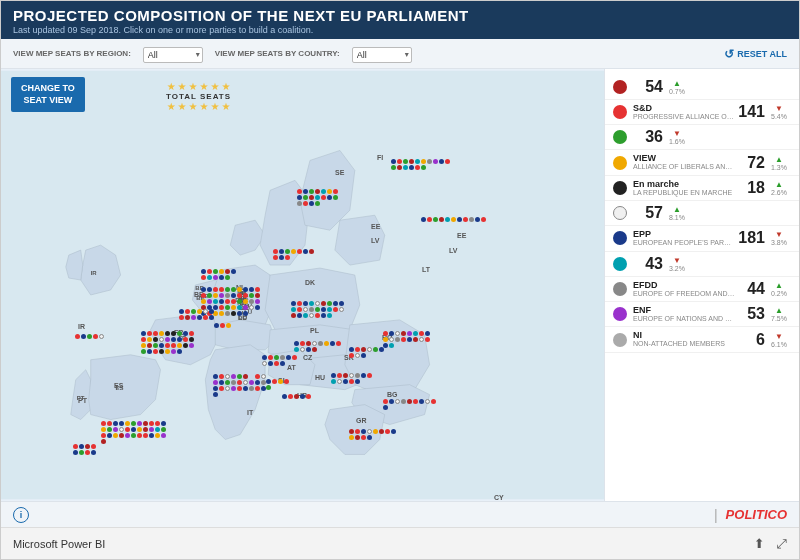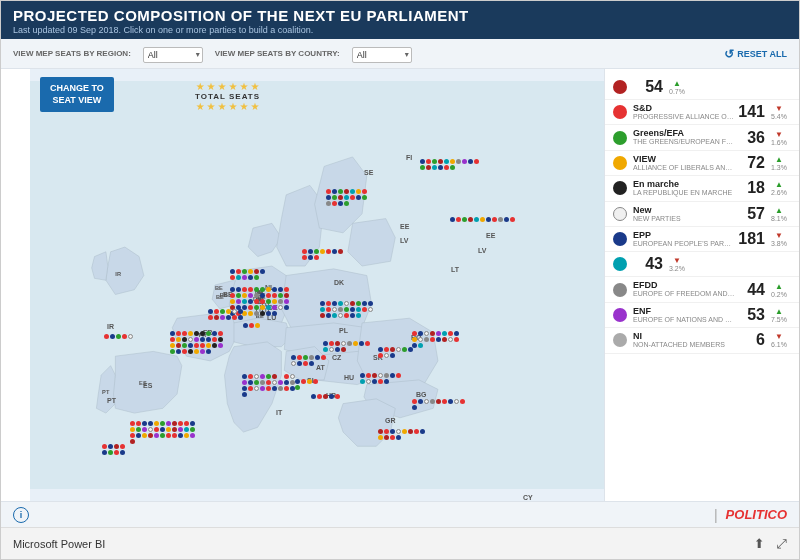--- a/index.html
+++ b/index.html
@@ -85,21 +85,20 @@
     }
     .reset-icon {
       font-size: 12px;
       color: #1a6aad;
     }
 
     .content-area {
       display: flex;
       flex: 1;
       overflow: hidden;
-      padding-left: 29px;
     }
 
     .map-area {
       flex: 1;
       position: relative;
       background: #e8f0f8;
       overflow: hidden;
     }
 
     .seat-view-btn {
@@ -911,24 +910,20 @@
       <div class="party-fullname">PROGRESSIVE ALLIANCE OF SOCIALISTS AND DEMOCRATS</div>
     </div>
     <div class="party-seats">141</div>
     <div class="party-arrow-pct">
       <span class="arrow-down">▼</span>
       <span class="pct">5.4%</span>
     </div>
   </div>
           <div class="party-row">
     <div class="party-color-dot" style="background:#2d9e2d;"></div>
-    <div class="party-info">
-      <div class="party-name">Greens/EFA</div>
-      <div class="party-fullname">THE GREENS/EUROPEAN FREE ALLIANCE</div>
-    </div>
     <div class="party-seats">36</div>
     <div class="party-arrow-pct">
       <span class="arrow-down">▼</span>
       <span class="pct">1.6%</span>
     </div>
   </div>
           <div class="party-row">
     <div class="party-color-dot" style="background:#f0a800;"></div>
     <div class="party-info">
       <div class="party-name">VIEW</div>
@@ -947,24 +942,20 @@
       <div class="party-fullname">LA REPUBLIQUE EN MARCHE</div>
     </div>
     <div class="party-seats">18</div>
     <div class="party-arrow-pct">
       <span class="arrow-up">▲</span>
       <span class="pct">2.6%</span>
     </div>
   </div>
           <div class="party-row">
     <div class="party-color-dot" style="background:#f0f0f0; border:1.5px solid #888;"></div>
-    <div class="party-info">
-      <div class="party-name">New</div>
-      <div class="party-fullname">NEW PARTIES</div>
-    </div>
     <div class="party-seats">57</div>
     <div class="party-arrow-pct">
       <span class="arrow-up">▲</span>
       <span class="pct">8.1%</span>
     </div>
   </div>
           <div class="party-row">
     <div class="party-color-dot" style="background:#1a3a8a;"></div>
     <div class="party-info">
       <div class="party-name">EPP</div>

